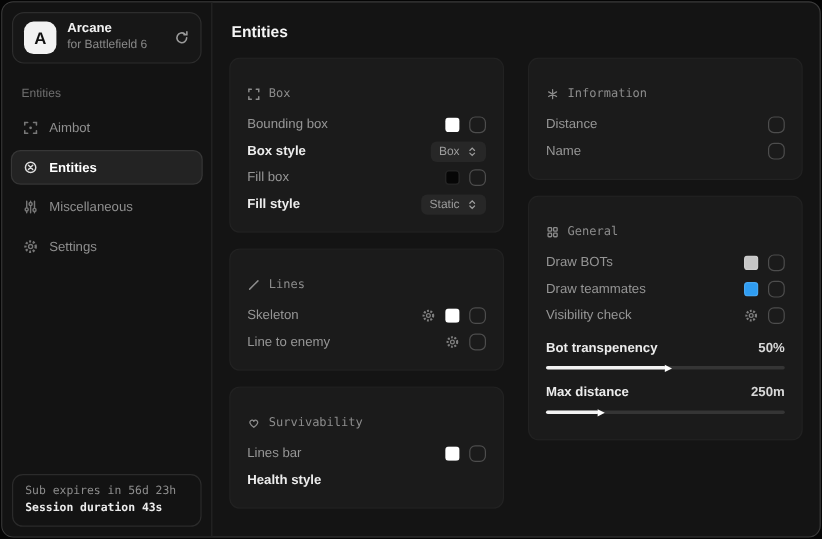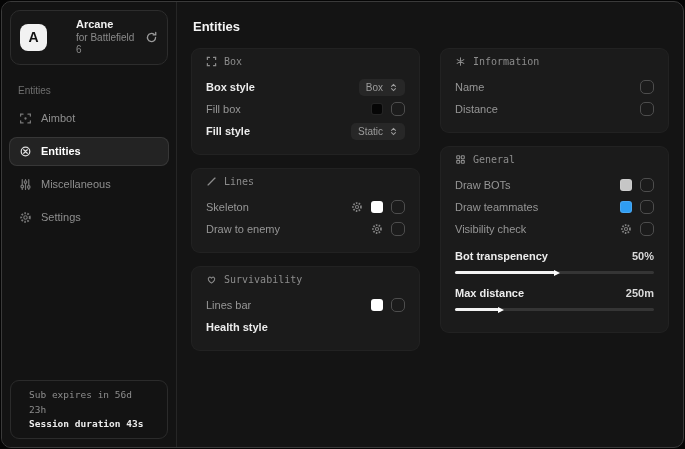--- a/index.html
+++ b/index.html
@@ -7,43 +7,43 @@
   body{font-family:"Liberation Sans",sans-serif;-webkit-font-smoothing:antialiased;}
   .window{position:relative;width:683px;height:447px;margin:1px auto;background:#141414;
     border:1px solid #3a3a3a;border-radius:10px;display:flex;overflow:hidden;}
   
   .sidebar{width:175px;min-width:175px;background:#131313;border-right:1px solid #262626;
     display:flex;flex-direction:column;}
   .app-card{margin:8px;padding:7px 9px;border:1px solid #2d2d2d;border-radius:10px;
     display:flex;align-items:center;gap:9px;background:#171717;}
   .logo{width:27px;height:27px;border-radius:8px;background:#f2f2f2;color:#111;
     font-weight:bold;font-size:14px;display:flex;align-items:center;justify-content:center;}
-  .app-meta{flex:1;line-height:1.25;margin-left:20px;}
+  .app-meta{flex:1;line-height:1.25;}
   .app-name{color:#f2f2f2;font-size:11px;font-weight:bold;}
   .app-sub{color:#8a8a8a;font-size:10px;}
   .icon-btn{color:#9a9a9a;display:flex;align-items:center;cursor:pointer;}
   .cat-label{color:#6f6f6f;font-size:10px;margin:12px 16px 8px;}
   .nav{display:flex;flex-direction:column;gap:4px;padding:0 7px;}
   .nav-item{display:flex;align-items:center;gap:9px;padding:7px 9px;border:1px solid transparent;
     border-radius:8px;color:#8f8f8f;font-size:11px;cursor:pointer;}
   .nav-item .nicon{color:#777;display:flex;}
   .nav-item.active{background:rgba(255,255,255,.07);border-color:rgba(255,255,255,.09);
     color:#fff;font-weight:bold;}
   .nav-item.active .nicon{color:#ddd;}
-  .sub-box{margin:auto 8px 8px;padding:7px 18px;border:1px solid #2b2b2b;border-radius:9px;
+  .sub-box{margin:auto 8px 8px;padding:7px 10px;border:1px solid #2b2b2b;border-radius:9px;
     font-family:"DejaVu Sans Mono",monospace;line-height:1.5;}
   .sub-line1{color:#8d8d8d;font-size:9.5px;}
   .sub-line2{color:#ececec;font-size:9.5px;font-weight:bold;}
   
   .main{flex:1;padding:13px 14px;}
   .page-title{color:#f5f5f5;font-size:13px;font-weight:bold;margin:4px 2px 14px;}
   .columns{display:flex;gap:13px;align-items:flex-start;}
   .col{display:flex;flex-direction:column;gap:13px;width:236px;}
   .card{width:229px;background:#1b1b1b;border:1px solid rgba(255,255,255,.03);
-    border-radius:9px;padding:4px 14px 12px;}
+    border-radius:9px;padding:21px 14px 12px;}
   .card-head{display:flex;align-items:center;gap:7px;color:#8c8c8c;
     font-family:"DejaVu Sans Mono",monospace;font-size:10px;margin:3px 0 9px;}
   .row{display:flex;align-items:center;justify-content:space-between;min-height:22px;}
   .lbl{color:#969696;font-size:11px;}
   .lbl.bright{color:#ececec;font-weight:bold;}
   .controls{display:flex;align-items:center;gap:8px;}
   .swatch{width:12px;height:12px;border-radius:3px;border:1px solid rgba(255,255,255,.12);cursor:pointer;}
   .checkbox{width:14px;height:14px;border-radius:5px;border:1.5px solid #4d4d4d;background:transparent;cursor:pointer;}
   .select{display:inline-flex;align-items:center;gap:6px;background:#272727;border:none;
     border-radius:5px;padding:3px 7px;color:#9c9c9c;font-size:10px;cursor:pointer;
@@ -139,20 +139,27 @@
         <section class="card">
           <div class="card-head">
             <span>
               <svg width="11" height="11" viewBox="0 0 16 16" fill="none" stroke="currentColor" stroke-width="1.8" stroke-linecap="round">
                 <path d="M2 5V2h3M11 2h3v3M14 11v3h-3M5 14H2v-3"></path>
               </svg>
             </span>
             <span>Box</span>
           </div>
           <div class="row">
+            <span class="lbl">Bounding box</span>
+            <span class="controls">
+              <span class="swatch" style="background: rgb(255, 255, 255);"></span>
+              <span class="checkbox"></span>
+            </span>
+          </div>
+          <div class="row">
             <span class="lbl bright">Box style</span>
             <button class="select">
               <span>Box</span>
               <span>
                 <svg width="9" height="9" viewBox="0 0 16 16" fill="none" stroke="currentColor" stroke-width="1.8" stroke-linecap="round">
                     <path d="M4.5 6L8 2.5 11.5 6M4.5 10L8 13.5 11.5 10"></path>
                   </svg>
               </span>
             </button>
           </div>
@@ -192,21 +199,21 @@
                 <svg width="12" height="12" viewBox="0 0 16 16" fill="none" stroke="currentColor">
                     <circle cx="8" cy="8" r="5.3" stroke-width="2.4" stroke-dasharray="2.1 1.7"></circle>
                     <circle cx="8" cy="8" r="2.1" stroke-width="1.4"></circle>
                   </svg>
               </span>
               <span class="swatch" style="background: rgb(255, 255, 255);"></span>
               <span class="checkbox"></span>
             </span>
           </div>
           <div class="row">
-            <span class="lbl">Draw to enemy</span>
+            <span class="lbl">Line to enemy</span>
             <span class="controls">
               <span class="gear">
                 <svg width="12" height="12" viewBox="0 0 16 16" fill="none" stroke="currentColor">
                     <circle cx="8" cy="8" r="5.3" stroke-width="2.4" stroke-dasharray="2.1 1.7"></circle>
                     <circle cx="8" cy="8" r="2.1" stroke-width="1.4"></circle>
                   </svg>
               </span>
               <span class="checkbox"></span>
             </span>
           </div>
@@ -239,27 +246,27 @@
         <section class="card">
           <div class="card-head">
             <span>
               <svg width="11" height="11" viewBox="0 0 16 16" fill="none" stroke="currentColor" stroke-width="1.5" stroke-linecap="round">
                 <path d="M8 2.5v11M3.2 5.2l9.6 5.6M12.8 5.2l-9.6 5.6"></path>
               </svg>
             </span>
             <span>Information</span>
           </div>
           <div class="row">
+            <span class="lbl">Distance</span>
+            <span class="controls">
+                <span class="checkbox"></span>
+              </span>
+          </div>
+          <div class="row">
             <span class="lbl">Name</span>
-            <span class="controls">
-                <span class="checkbox"></span>
-              </span>
-          </div>
-          <div class="row">
-            <span class="lbl">Distance</span>
             <span class="controls">
                 <span class="checkbox"></span>
               </span>
           </div>
         </section>
 
         <section class="card">
           <div class="card-head">
             <span>
               <svg width="11" height="11" viewBox="0 0 16 16" fill="none" stroke="currentColor" stroke-width="1.6">

